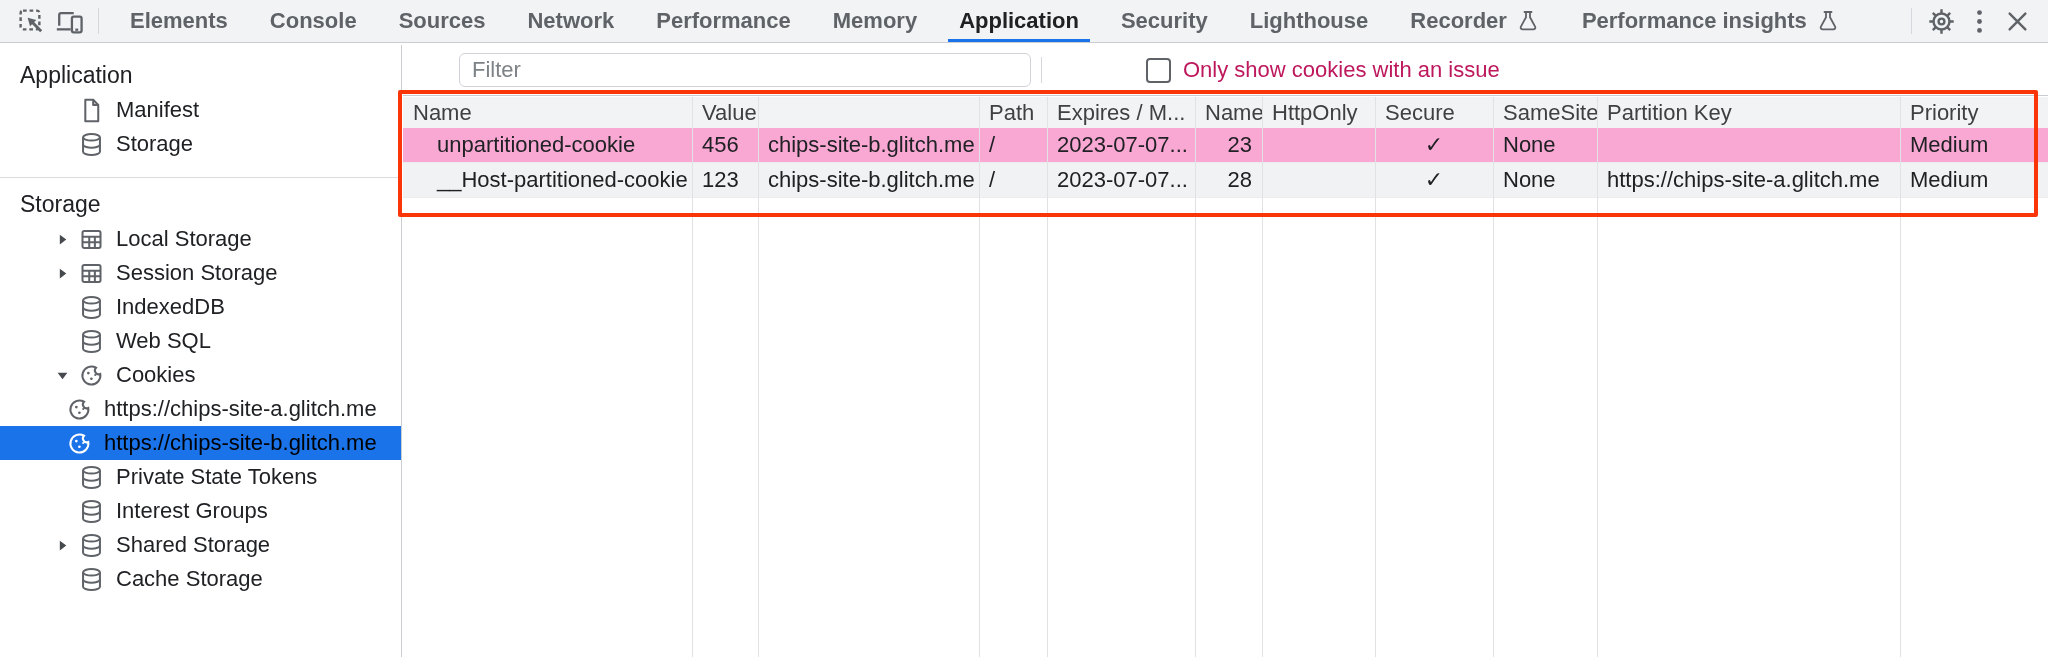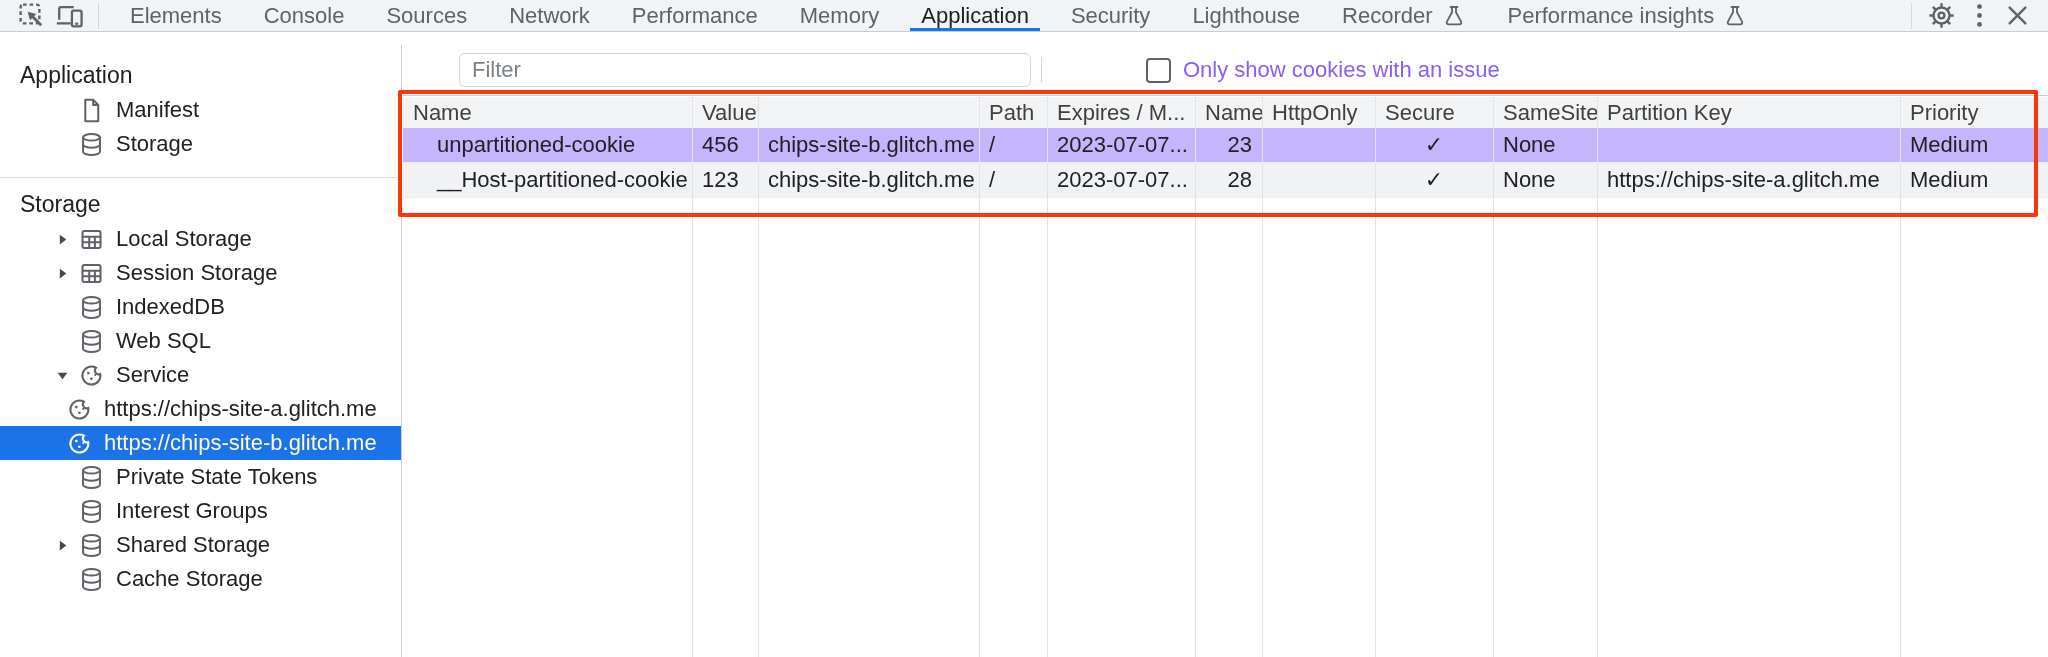--- a/index.html
+++ b/index.html
@@ -1,20 +1,20 @@
 <!DOCTYPE html>
 <html><head>
 <meta charset="utf-8">
 <style>
   html,body{margin:0;padding:0;background:#fff;}
   .app{position:relative;width:2048px;height:657px;background:#fff;overflow:hidden;
        font-family:"Liberation Sans",sans-serif;color:#202124;-webkit-user-select:none;}
   
-  .tabbar{position:absolute;left:0;top:0;right:0;height:32px;background:#f1f3f4;
-          border-bottom:1px solid #c9ccd1;display:flex;align-items:center;padding-left:12px;box-sizing:border-box;}
+  .tabbar{position:absolute;left:0;top:0;right:0;height:43px;background:#f1f3f4;
+          border-bottom:1px solid #c9ccd1;display:flex;align-items:center;padding-left:12px;box-sizing:border-box;font-weight:bold;}
   .icon-btn{width:38px;height:38px;display:flex;align-items:center;justify-content:center;
             color:#5f6368;flex:none;cursor:pointer;}
   .icon-btn svg{width:29px;height:29px;}
   .vsep{width:1px;height:26px;background:#d4d7db;margin:0 10px;flex:none;}
   .tabs{display:flex;align-items:stretch;height:100%;}
   .tab{position:relative;display:flex;align-items:center;padding:0 21px;font-size:22px;
        color:#5f6368;cursor:pointer;white-space:nowrap;}
   .tab.active{color:#202124;}
   .tab.active::after{content:"";position:absolute;left:10px;right:10px;bottom:0;height:3px;background:#1a73e8;}
   .tab .flask{width:24px;height:24px;margin-left:9px;color:#5f6368;}
@@ -24,40 +24,40 @@
            border-right:1px solid #c9ccd1;box-sizing:border-box;overflow:hidden;padding-top:12px;}
   .section + .section{border-top:1px solid #dadce0;margin-top:16px;padding-top:8px;}
   .section-title{height:36px;line-height:36px;padding-left:20px;font-size:23px;color:#202124;}
   .tree-item{height:34px;display:flex;align-items:center;font-size:22px;color:#202124;cursor:pointer;white-space:nowrap;}
   .tree-item.depth-1{padding-left:24px;margin-left:32px;}
   .tree-item.depth-2{padding-left:44px;}
   .tree-item .arrow{width:22px;flex:none;display:flex;align-items:center;justify-content:flex-start;color:#464a4e;}
   .tree-item .arrow svg{width:13px;height:13px;}
   .tree-item .ticon{width:27px;height:27px;flex:none;margin-right:11px;color:#5f6368;display:flex;align-items:center;justify-content:center;}
   .tree-item .ticon svg{width:27px;height:27px;}
-  .tree-item.selected{background:#1a73e8;color:#fef9c3;}
+  .tree-item.selected{background:#1a73e8;color:#000000;}
   .tree-item.selected .ticon,.tree-item.selected .arrow{color:#fff;}
   
   .main{position:absolute;left:403px;top:45px;right:0;bottom:0;background:#fff;}
   .filterbar{height:51px;border-bottom:1px solid #c9ccd1;display:flex;align-items:center;
              padding-left:12px;box-sizing:border-box;background:#fff;}
   .filter-input{width:572px;height:34px;margin-left:6px;border:1px solid #d0d3d8;border-radius:6px;
                 font-size:22px;font-family:"Liberation Sans",sans-serif;padding:0 12px;color:#202124;outline:none;box-sizing:border-box;}
   .filter-input::placeholder{color:#7d8286;}
   .icon-disabled{color:#b8bcbf;}
   .checkbox{width:21px;height:21px;border:2px solid #5f6368;border-radius:4px;background:#fff;
             margin-left:12px;flex:none;cursor:pointer;}
-  .checkbox-label{font-size:22px;margin-left:12px;color:#8b5cf6;white-space:nowrap;}
+  .checkbox-label{font-size:22px;margin-left:12px;color:#be185d;white-space:nowrap;}
   
   .grid{position:absolute;left:0;top:52px;right:0;bottom:0;overflow:hidden;background:#fff;}
   .grid-header{position:absolute;left:0;top:0;right:0;height:31px;background:#f1f3f4;border-bottom:1px solid #d6d9dc;}
   .hcell{position:absolute;top:0;height:31px;line-height:31px;font-size:22px;color:#404040;
          padding-left:10px;box-sizing:border-box;overflow:hidden;white-space:nowrap;cursor:pointer;}
   .grid-row{position:absolute;left:0;right:0;height:35px;box-sizing:border-box;border-bottom:1px solid #ececee;}
-  .grid-row.odd{background:#c4b5fd;text-decoration:underline;}
+  .grid-row.odd{background:#f9a8d4;text-decoration:underline;}
   .grid-row.even{background:#f1f2f4;}
   .cell{position:absolute;top:0;height:34px;line-height:34px;font-size:22px;color:#202124;
         padding:0 10px;box-sizing:border-box;overflow:hidden;white-space:nowrap;}
   .cell.align-right{text-align:right;}
   .cell.align-center{text-align:center;padding:0;}
   .cell.name-cell{padding-left:34px;}
   .vline{position:absolute;top:0;bottom:0;width:1px;background:#e0e2e4;pointer-events:none;z-index:4;}
   
   .annotation{position:absolute;left:398px;top:90px;width:1640px;height:127px;box-sizing:border-box;
               border:4px solid #fa3508;border-radius:2px;z-index:50;pointer-events:none;}
@@ -237,21 +237,21 @@
             </svg>
           </span>
           <span class="ticon">
             <svg viewBox="0 0 24 24" fill="none" stroke="currentColor" stroke-width="1.8">
               <path d="M19.8 10.6A8 8 0 1 1 16 5.1A3.4 3.4 0 0 0 19.8 10.6Z"></path>
               <circle cx="9.2" cy="9.8" r="1.2" fill="currentColor" stroke="none"></circle>
               <circle cx="11.9" cy="14.9" r="1.2" fill="currentColor" stroke="none"></circle>
               <circle cx="15.3" cy="11.6" r="0.95" fill="currentColor" stroke="none"></circle>
             </svg>
           </span>
-          <span>Service</span>
+          <span>Cookies</span>
         </div>
         <div class="tree-item depth-2">
           <span class="arrow"></span>
           <span class="ticon">
             <svg viewBox="0 0 24 24" fill="none" stroke="currentColor" stroke-width="1.8">
               <path d="M19.8 10.6A8 8 0 1 1 16 5.1A3.4 3.4 0 0 0 19.8 10.6Z"></path>
               <circle cx="9.2" cy="9.8" r="1.2" fill="currentColor" stroke="none"></circle>
               <circle cx="11.9" cy="14.9" r="1.2" fill="currentColor" stroke="none"></circle>
               <circle cx="15.3" cy="11.6" r="0.95" fill="currentColor" stroke="none"></circle>
             </svg>

